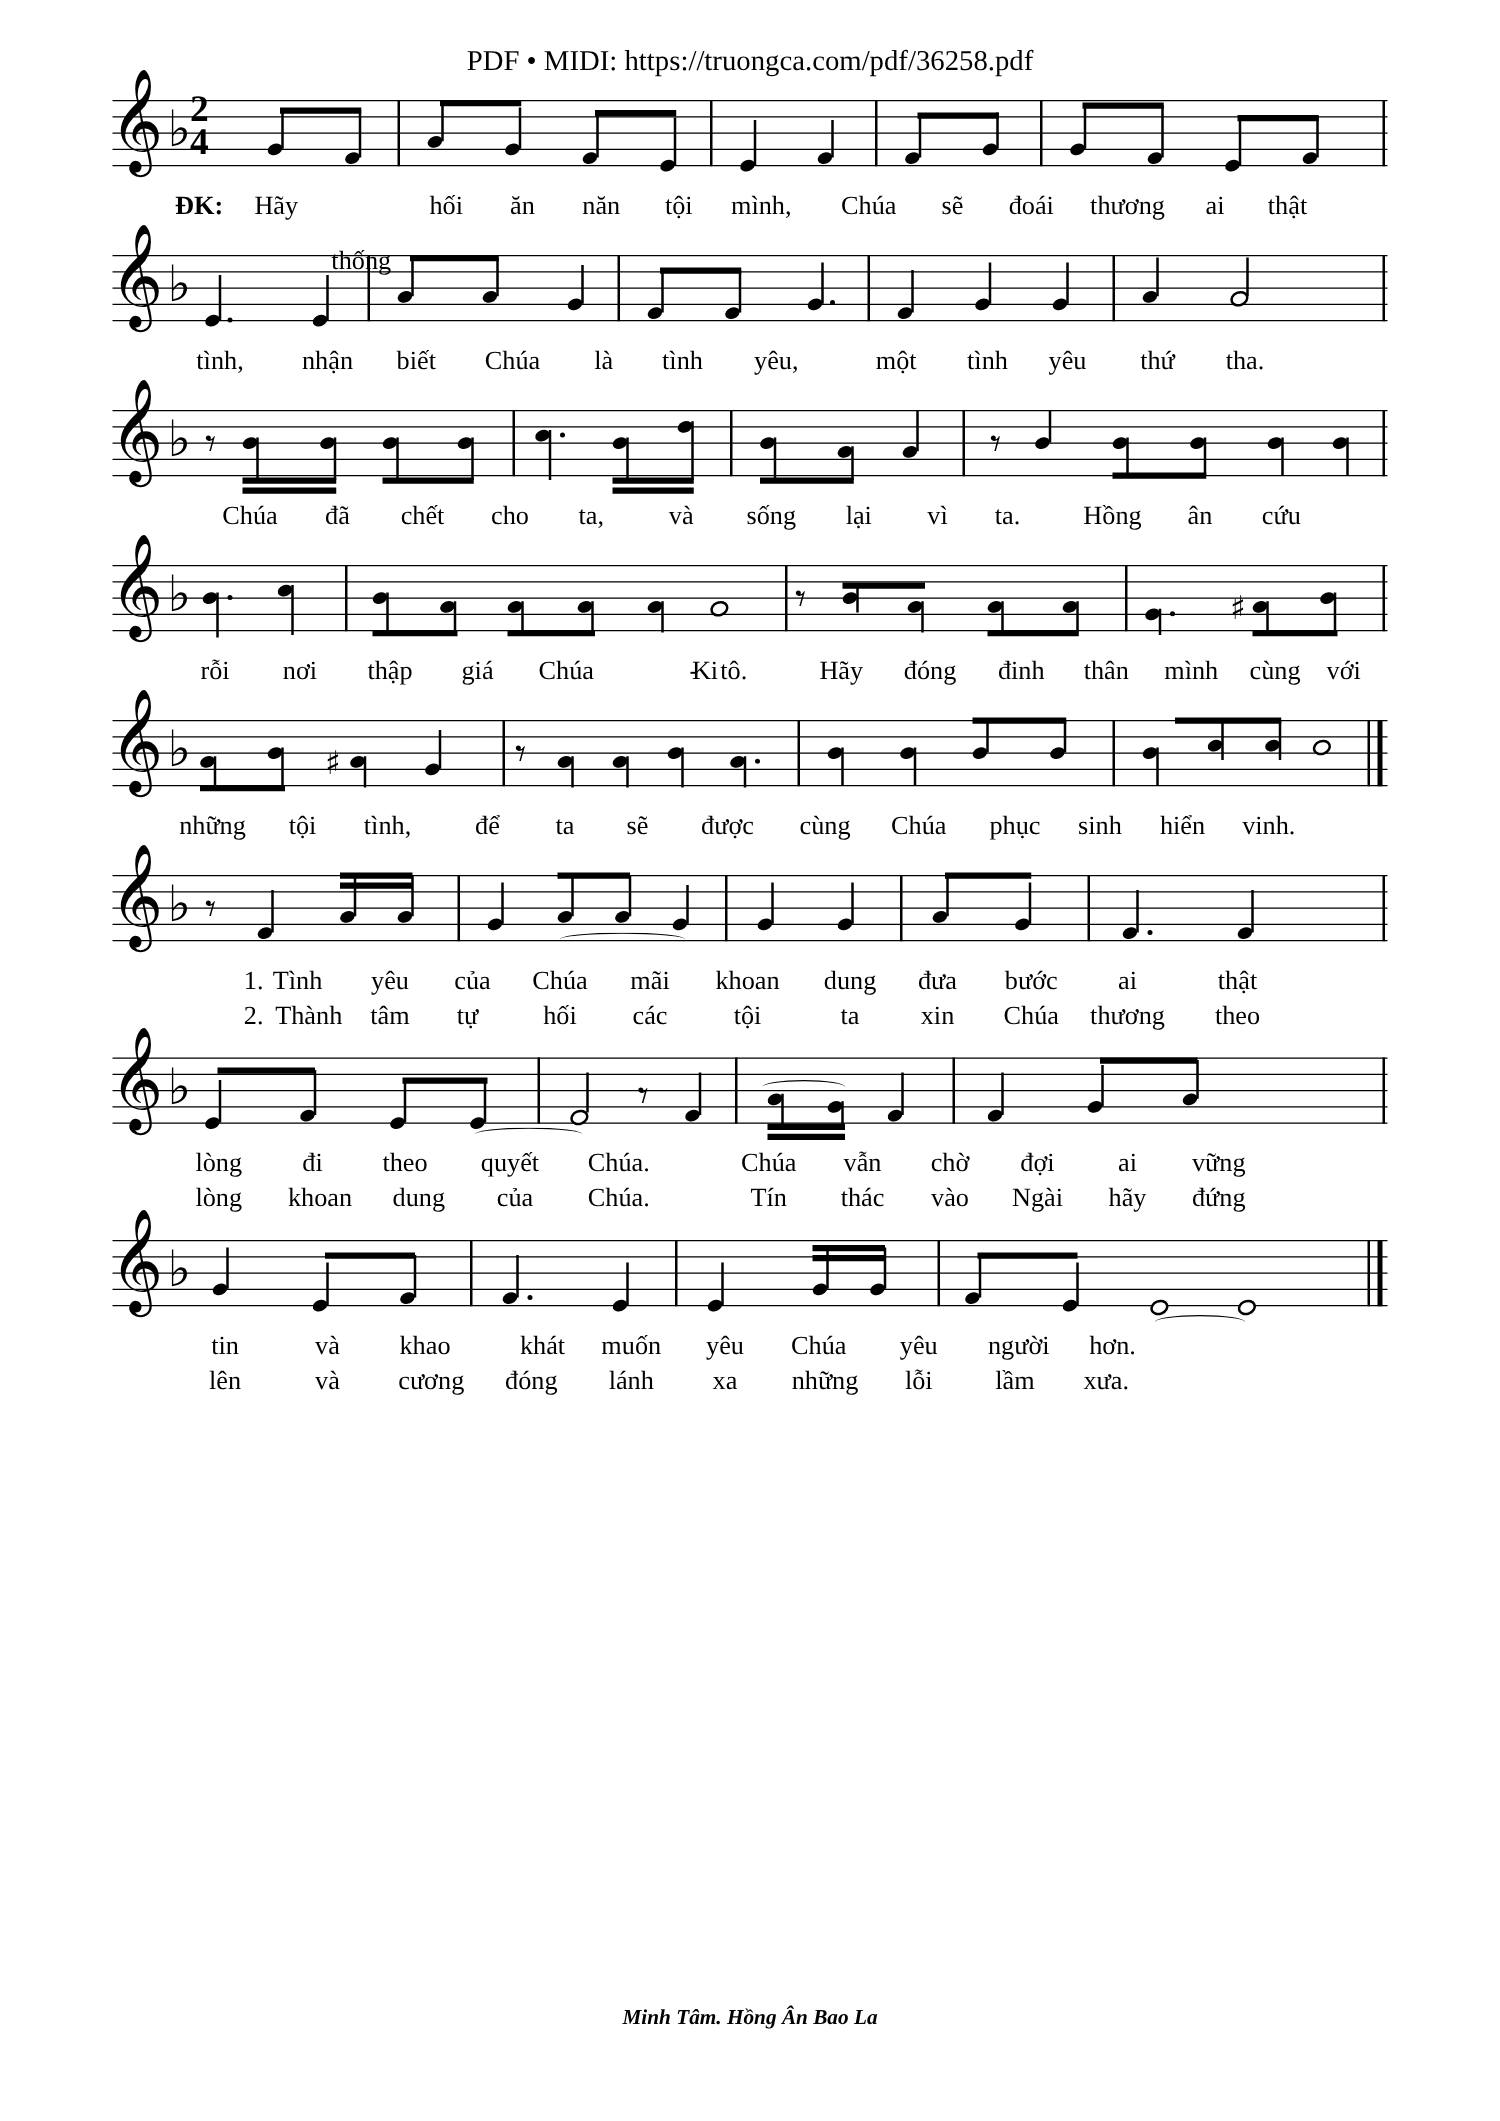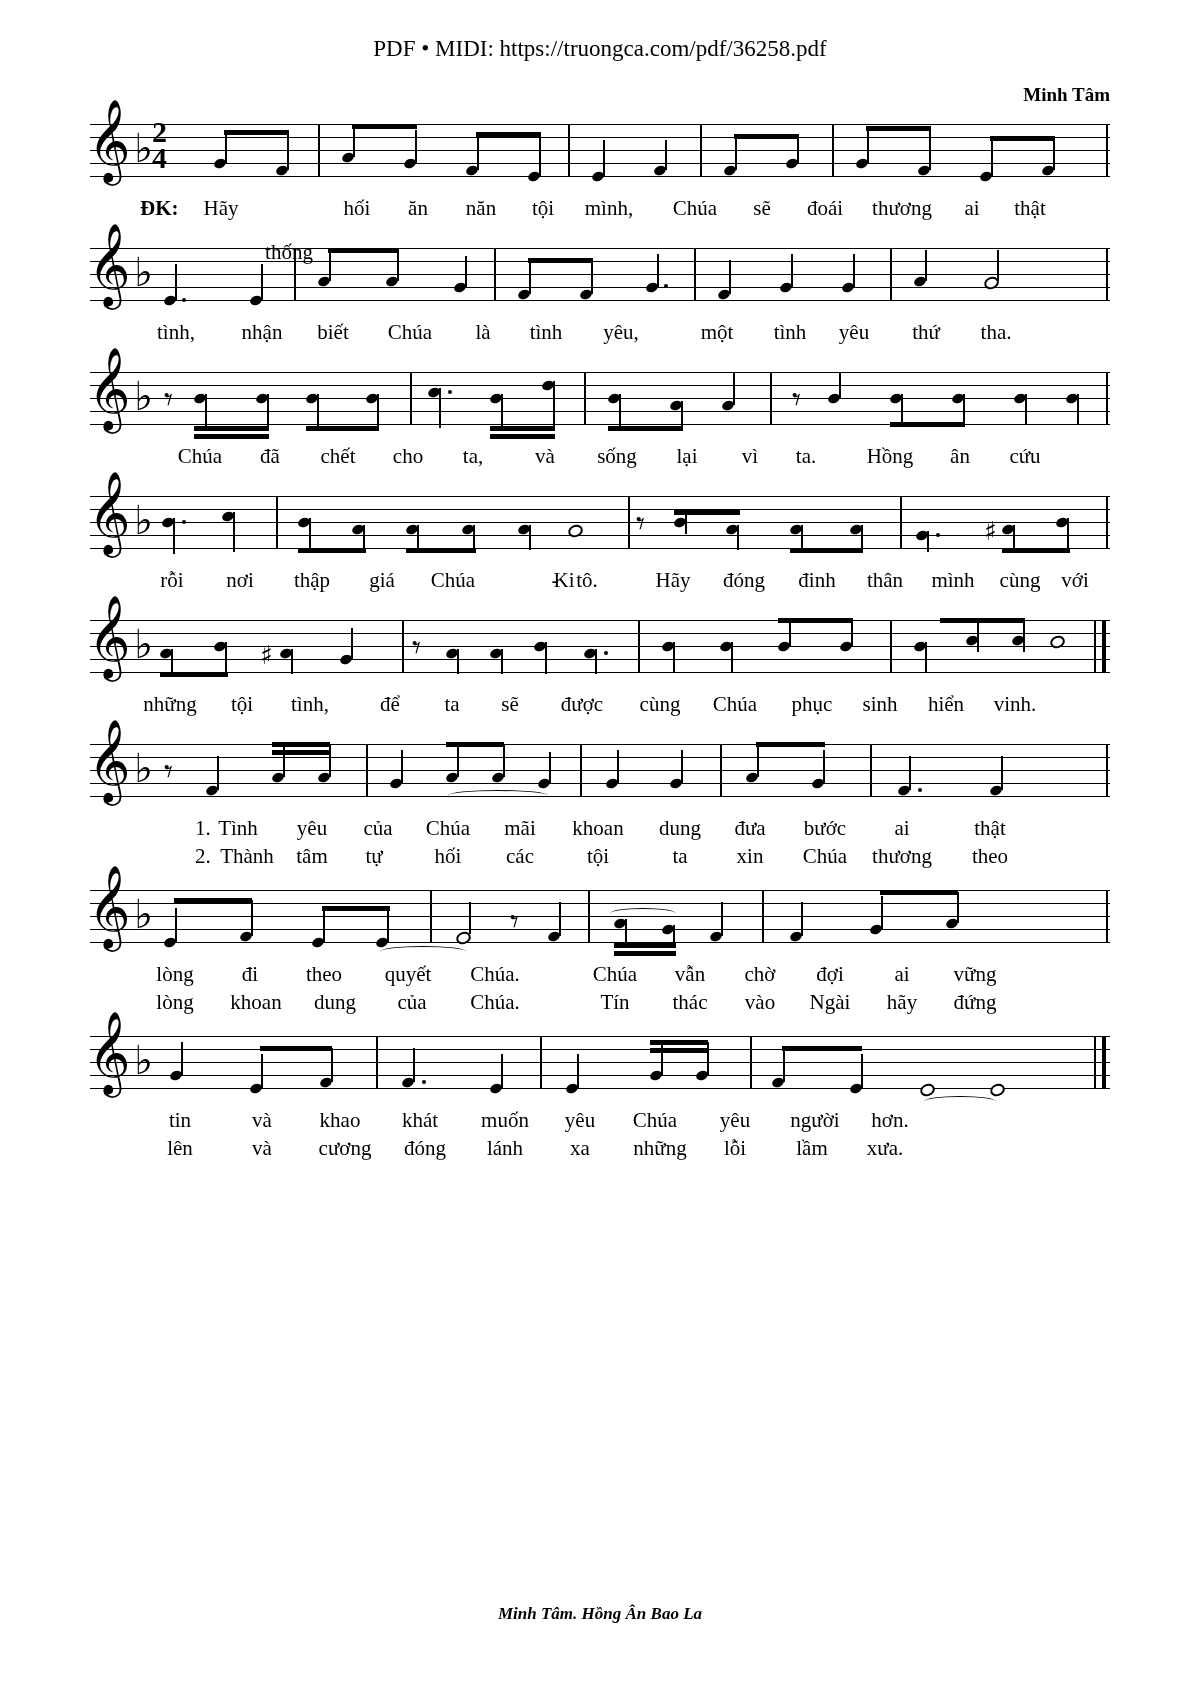--- a/index.html
+++ b/index.html
@@ -203,21 +203,20 @@
     line-height: 26px;
   }
   .footer .line2 { font-size: 17.5px; }
 </style>
 </head>
 <body>
 
 <div class="page">
 
   <div class="subtitle">PDF • MIDI: https://truongca.com/pdf/36258.pdf</div>
-  <div class="composer">Minh Tâm</div>
 
   <div class="system" style="margin-top:18px;">
     <div class="staff">
       <div class="line"></div>
         <div class="line"></div>
         <div class="line"></div>
         <div class="line"></div>
         <div class="line"></div>
       <div class="clef">𝄞</div>
       <div class="keysig">♭</div>
@@ -793,21 +792,21 @@
       <div class="slur" style="left:834px; top:60px; width:72px;"></div>
       <div class="barline endthin" style="left:1004px;"></div>
       <div class="barline end" style="left:1012px;"></div>
     </div>
   </div>
 
   <div class="lyric-row tight" style="margin-top:16px;">
     <span class="lyric" style="left:90px;">tin</span>
     <span class="lyric" style="left:172px;">và</span>
     <span class="lyric" style="left:250px;">khao</span>
-    <span class="lyric" style="left:330px;">khát</span>
+    <span class="lyric" style="left:344px;">khát</span>
     <span class="lyric" style="left:415px;">muốn</span>
     <span class="lyric" style="left:490px;">yêu</span>
     <span class="lyric" style="left:565px;">Chúa</span>
     <span class="lyric" style="left:645px;">yêu</span>
     <span class="lyric" style="left:725px;">người</span>
     <span class="lyric" style="left:800px;">hơn.</span>
   </div>
   <div class="lyric-row tight">
     <span class="lyric" style="left:90px;">lên</span>
     <span class="lyric" style="left:172px;">và</span>

